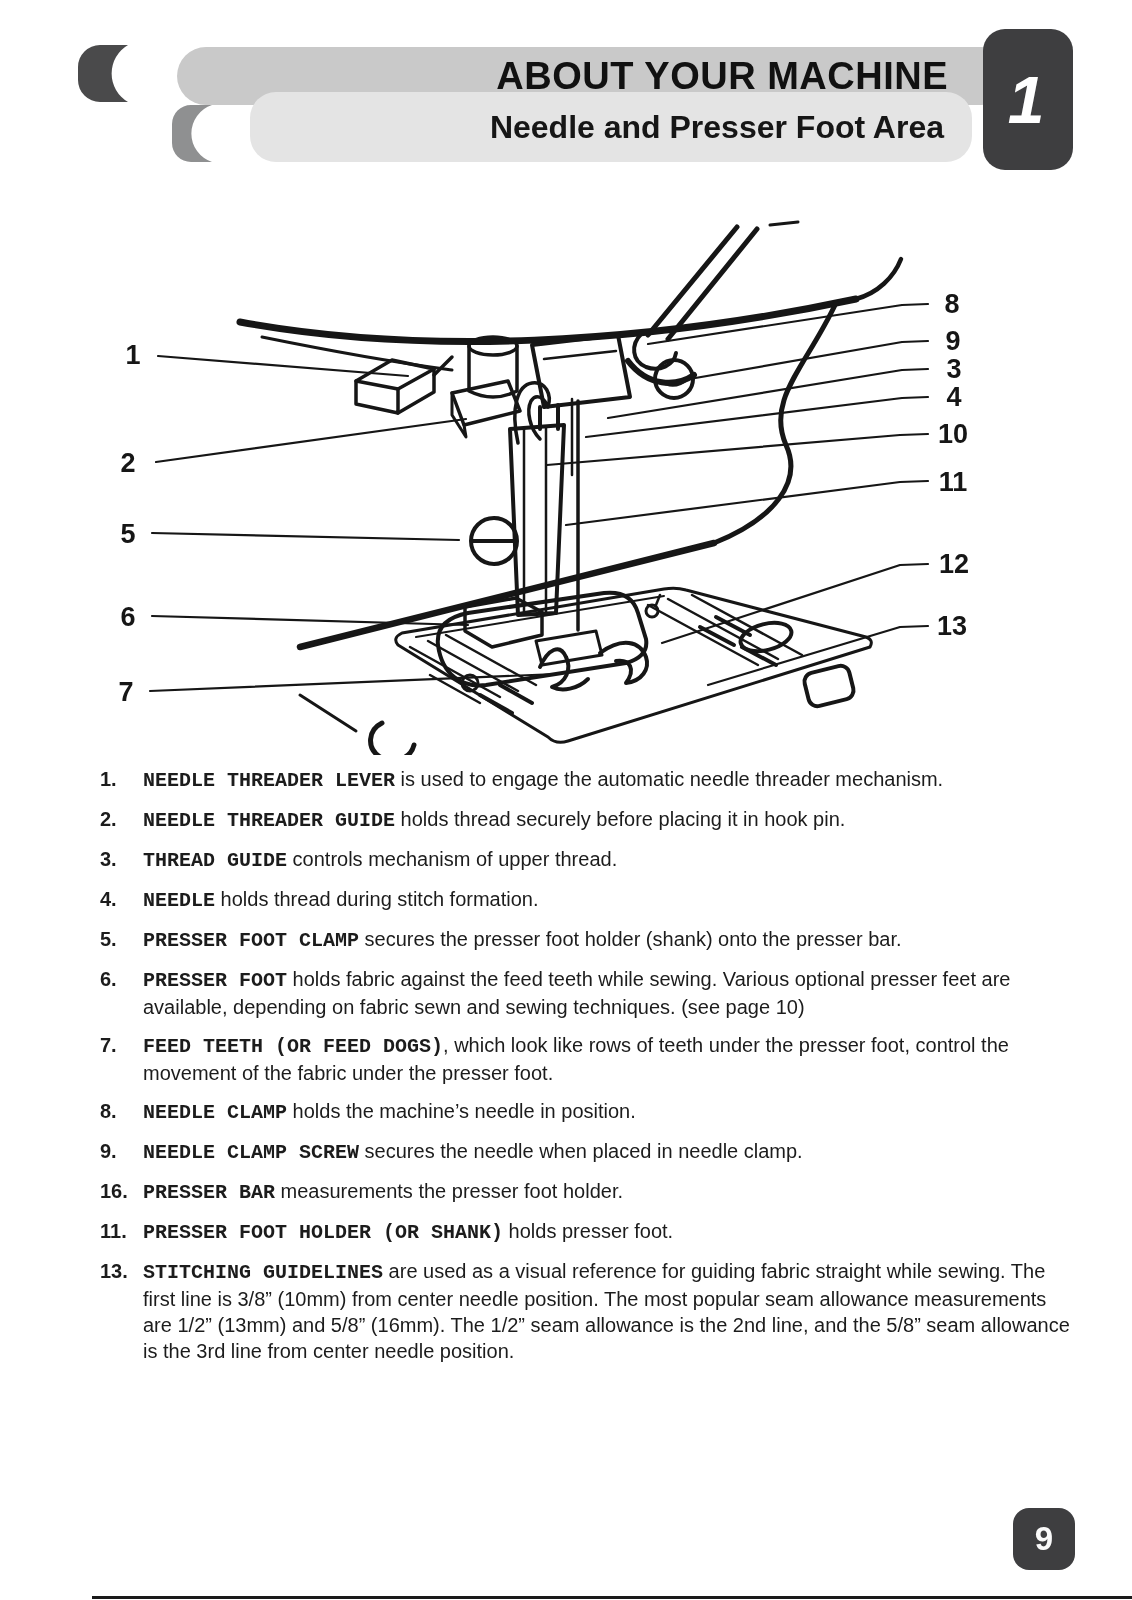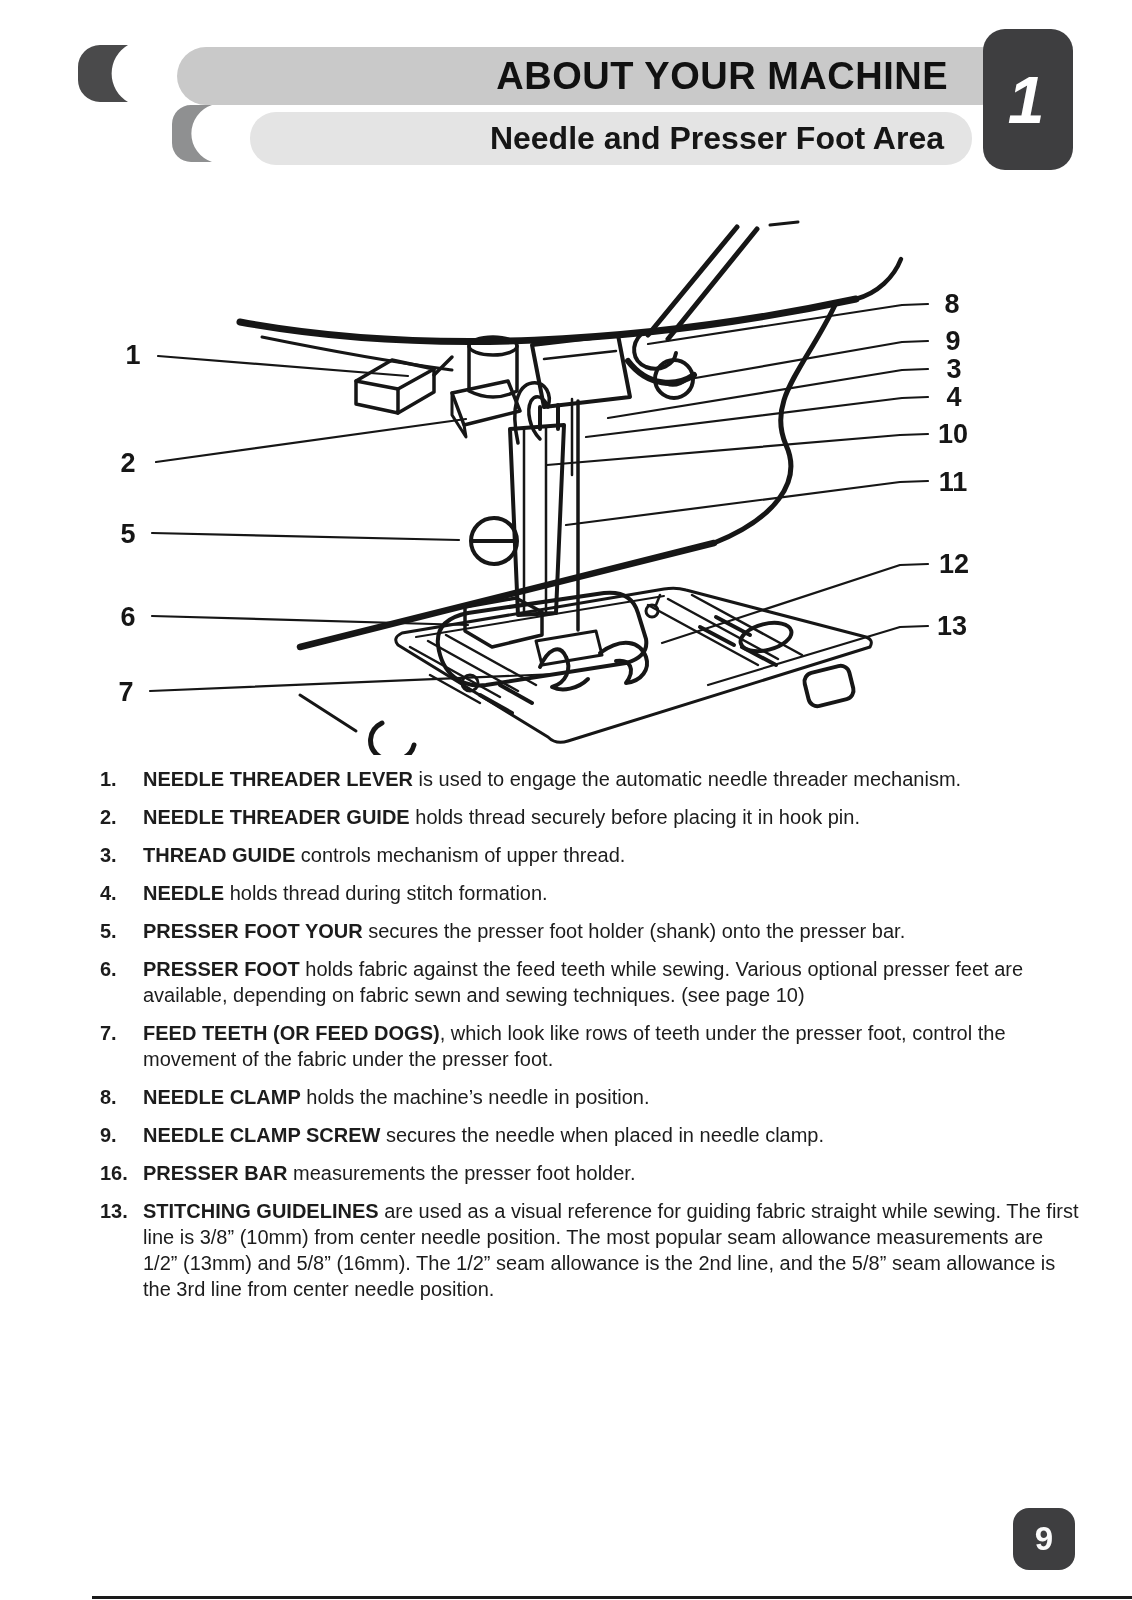--- a/index.html
+++ b/index.html
@@ -13,21 +13,21 @@
   .crescent-dark { left:78px; top:45px; }
   .crescent-mid  { left:172px; top:105px; }
   .title-bar {
     position:absolute; left:177px; top:47px; width:833px; height:58px;
     background:#c9c9c9; border-radius:29px;
     display:flex; align-items:center; justify-content:flex-end;
     padding-right:62px; box-sizing:border-box;
   }
   .title-bar span { font-size:38px; font-weight:bold; color:#111; letter-spacing:.5px; }
   .subtitle-bar {
-    position:absolute; left:250px; top:112px; width:722px; height:53px;
+    position:absolute; left:250px; top:92px; width:722px; height:70px;
     background:#e4e4e4; border-radius:26px;
     display:flex; align-items:center; justify-content:flex-end;
     padding-right:28px; box-sizing:border-box;
   }
   .subtitle-bar span { font-size:32px; font-weight:bold; color:#161616; }
   .chapter-badge {
     position:absolute; left:983px; top:29px; width:90px; height:141px;
     background:#3e3e40; border-radius:22px;
     display:flex; align-items:center; justify-content:center;
   }
@@ -41,21 +41,21 @@
   .callout-num { font:bold 27px "Liberation Sans", sans-serif; fill:#161616; }
   
   .parts-list {
     position:absolute; left:0; top:766px; margin:0; padding:0; list-style:none;
     font-size:20px; line-height:26px;
   }
   .parts-list li {
     position:relative; margin:0 52px 12px 100px; padding-left:43px;
   }
   .parts-list .num  { position:absolute; left:0; top:0; font-weight:bold; }
-  .parts-list .term { font-weight:bold; }
+  .parts-list .term { font-weight:bold;font-family:Liberation Mono, monospace; }
   
   .page-badge {
     position:absolute; left:1013px; top:1508px; width:62px; height:62px;
     background:#3e3e40; border-radius:16px;
     display:flex; align-items:center; justify-content:center;
   }
   .page-badge span { color:#fafafa; font-size:33px; font-weight:bold; }
   .scan-line { position:absolute; left:92px; right:0; bottom:1px; height:3px; background:#1a1a1a; }
 </style>
 </head>
@@ -198,26 +198,27 @@
         <text class="callout-num" x="952" y="460">13</text>
       </g>
     </svg>
   </div>
 
   <ol class="parts-list">
     <li><span class="num">1.</span><span class="term">NEEDLE THREADER LEVER</span><span class="rest"> is used to engage the automatic needle threader mechanism.</span></li>
     <li><span class="num">2.</span><span class="term">NEEDLE THREADER GUIDE</span><span class="rest"> holds thread securely before placing it in hook pin.</span></li>
     <li><span class="num">3.</span><span class="term">THREAD GUIDE</span><span class="rest"> controls mechanism of upper thread.</span></li>
     <li><span class="num">4.</span><span class="term">NEEDLE</span><span class="rest"> holds thread during stitch formation.</span></li>
-    <li><span class="num">5.</span><span class="term">PRESSER FOOT YOUR</span><span class="rest"> secures the presser foot holder (shank) onto the presser bar.</span></li>
+    <li><span class="num">5.</span><span class="term">PRESSER FOOT CLAMP</span><span class="rest"> secures the presser foot holder (shank) onto the presser bar.</span></li>
     <li><span class="num">6.</span><span class="term">PRESSER FOOT</span><span class="rest"> holds fabric against the feed teeth while sewing. Various optional presser feet are available, depending on fabric sewn and sewing techniques. (see page 10)</span></li>
     <li><span class="num">7.</span><span class="term">FEED TEETH (OR FEED DOGS)</span><span class="rest">, which look like rows of teeth under the presser foot, control the movement of the fabric under the presser foot.</span></li>
     <li><span class="num">8.</span><span class="term">NEEDLE CLAMP</span><span class="rest"> holds the machine’s needle in position.</span></li>
     <li><span class="num">9.</span><span class="term">NEEDLE CLAMP SCREW</span><span class="rest"> secures the needle when placed in needle clamp.</span></li>
     <li><span class="num">16.</span><span class="term">PRESSER BAR</span><span class="rest"> measurements the presser foot holder.</span></li>
+    <li><span class="num">11.</span><span class="term">PRESSER FOOT HOLDER (OR SHANK)</span><span class="rest"> holds presser foot.</span></li>
     <li><span class="num">13.</span><span class="term">STITCHING GUIDELINES</span><span class="rest"> are used as a visual reference for guiding fabric straight while sewing. The first line is 3/8” (10mm) from center needle position. The most popular seam allowance measurements are 1/2” (13mm) and 5/8” (16mm). The 1/2” seam allowance is the 2nd line, and the 5/8” seam allowance is the 3rd line from center needle position.</span></li>
   </ol>
 
   <div class="page-badge">
     <span>9</span>
   </div>
   <div class="scan-line"></div>
 
 </div>
 

